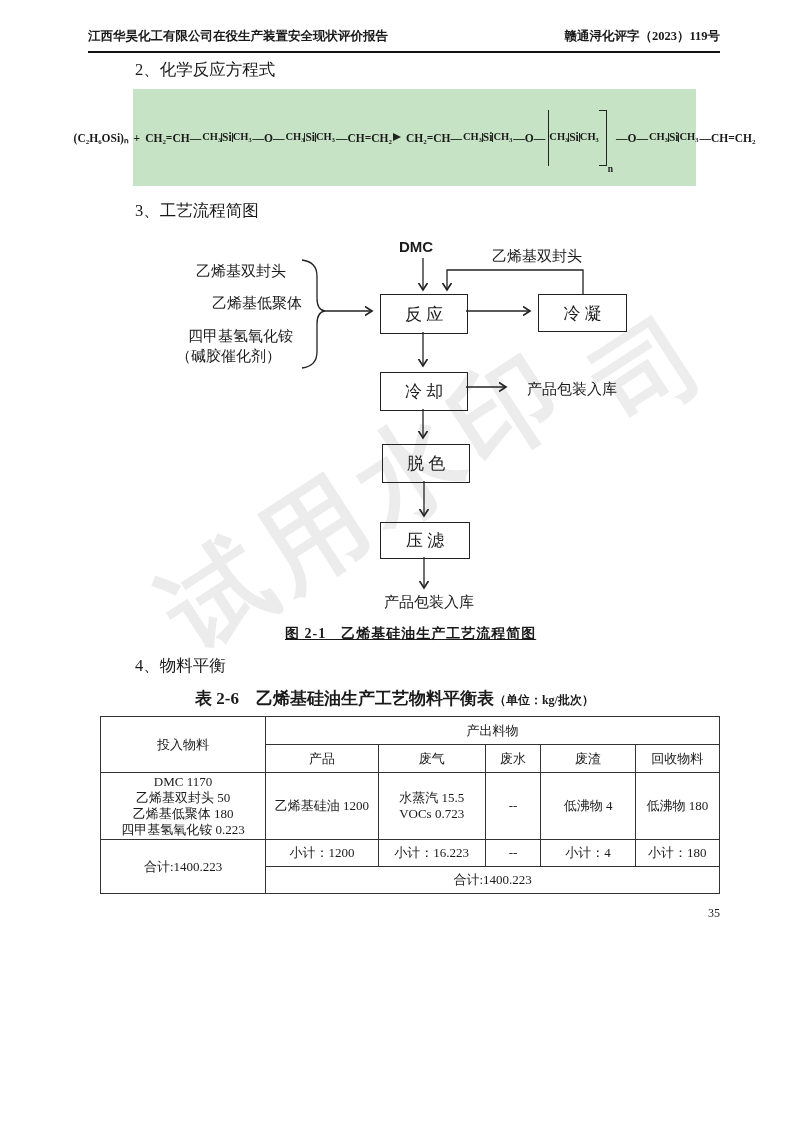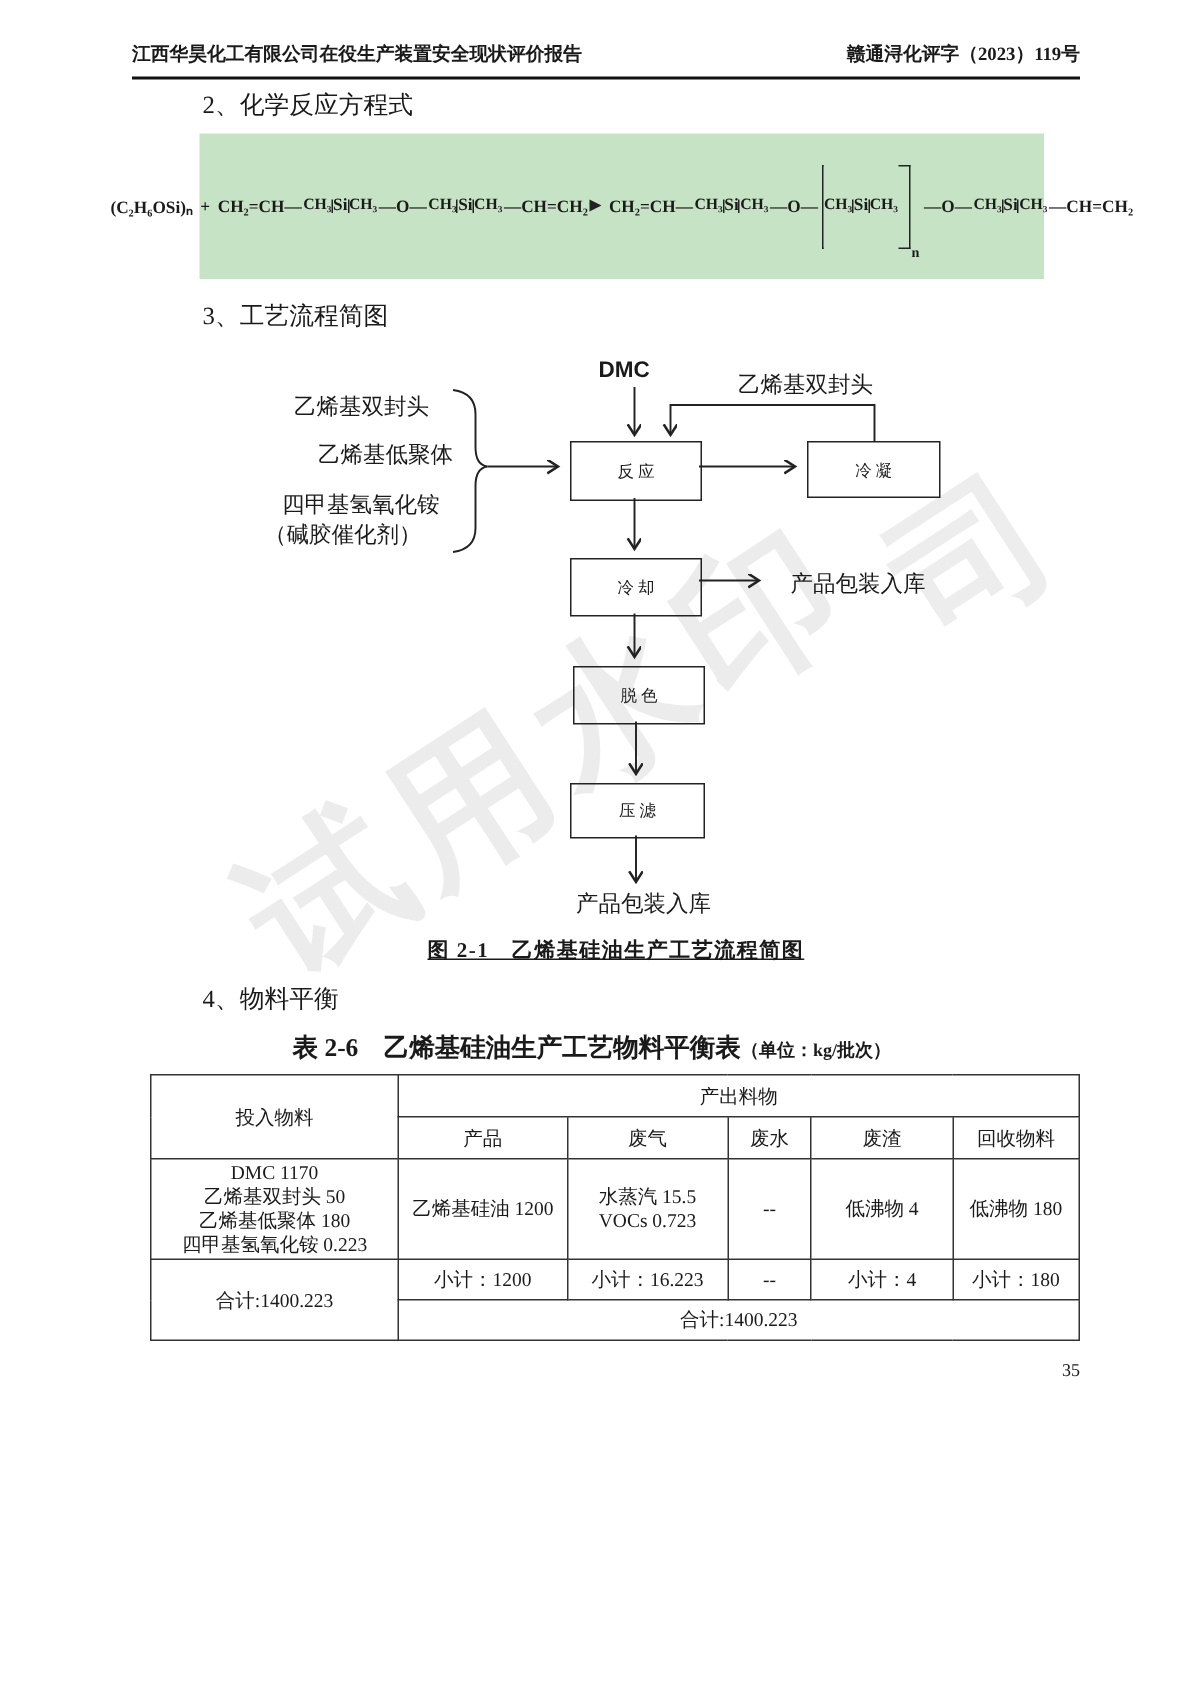--- a/index.html
+++ b/index.html
@@ -35,21 +35,21 @@
       border-left:8px solid #222;border-top:4.5px solid transparent;border-bottom:4.5px solid transparent;}
   .lbracket,.rbracket{width:7px;height:54px;border:1.4px solid #222;display:inline-block;}
   .lbracket{border-right:none;margin-left:2px;}
   .rbracket{border-left:none;}
   .rbr-wrap{display:inline-flex;align-items:flex-end;}
   .eq-sub{font-size:9.5px;margin:0 2px -8px 1px;}
   
   .flow{position:relative;width:676px;height:385px;margin-top:12px;font-size:15px;}
   .flow-svg{position:absolute;left:0;top:0;}
   .fbox{position:absolute;border:1.2px solid #222;display:flex;align-items:center;
-        justify-content:center;font-size:11px;background:rgba(255,255,255,0.0);}
+        justify-content:center;font-size:17px;background:rgba(255,255,255,0.0);}
   .flabel{position:absolute;white-space:nowrap;}
   .caption{margin:6px 0 0 197px;font-size:14px;font-weight:bold;letter-spacing:1px;text-decoration:underline;}
   
   .tbl-title{margin:10px 0 0 107px;font-size:17px;font-weight:bold;}
   .tbl-title .unit{font-size:12px;}
   table.mb{border-collapse:collapse;margin:6px 0 0 12px;table-layout:fixed;
            font-size:13px;text-align:center;}
   table.mb td{border:1px solid #333;padding:1px 2px;vertical-align:middle;}
   .preline{white-space:pre-line;line-height:16px;}
   .h-next{margin:10px 0 0 47px;font-size:17px;font-weight:bold;}

